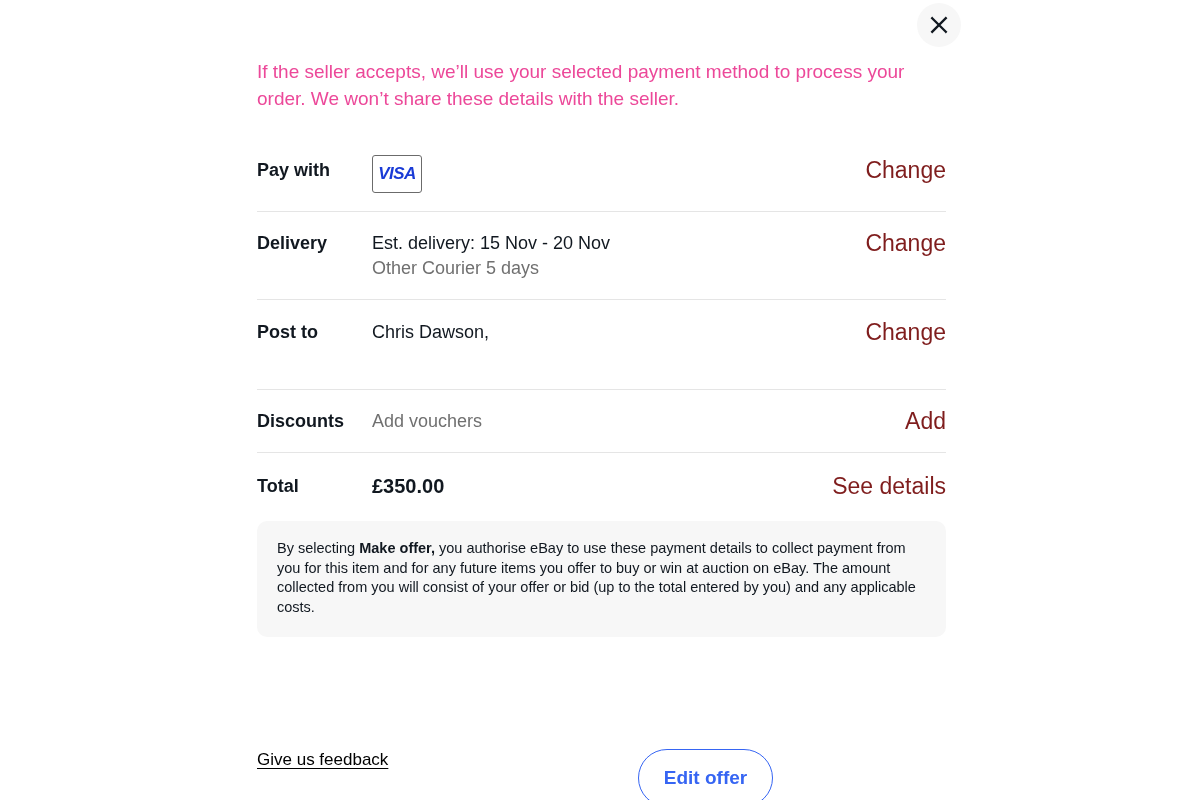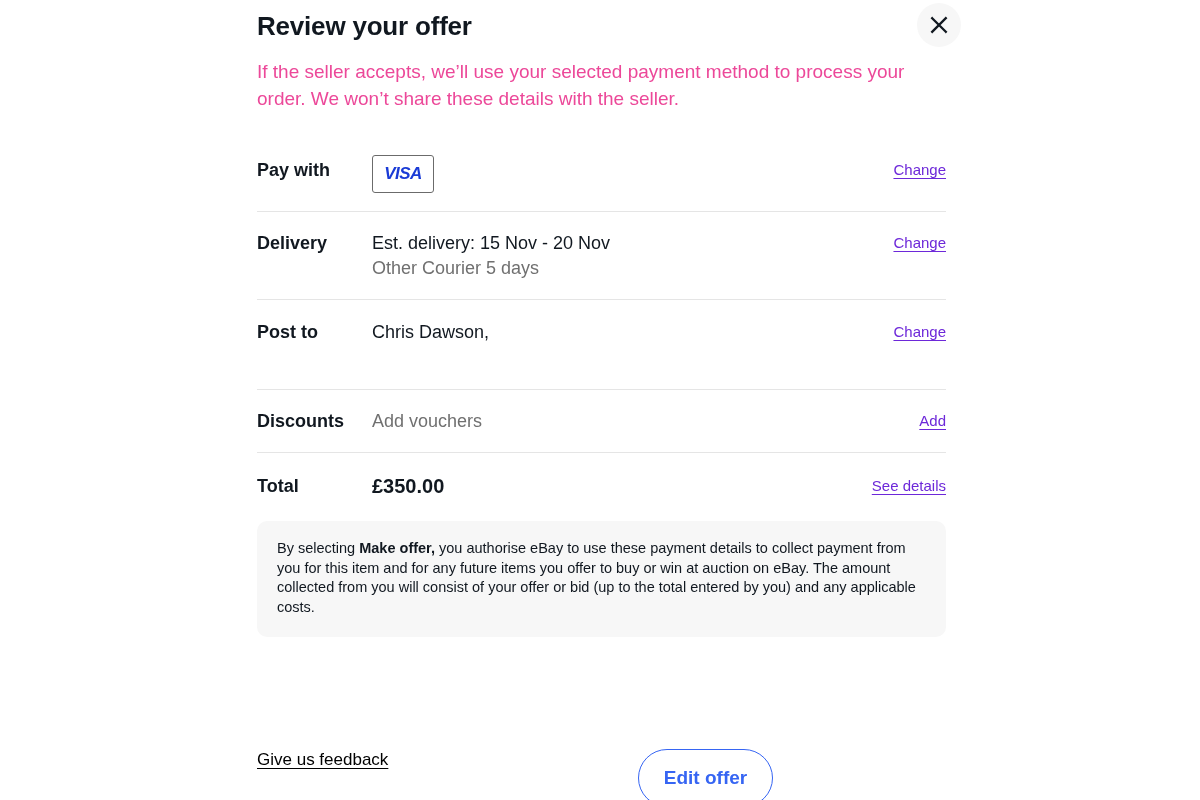--- a/index.html
+++ b/index.html
@@ -96,43 +96,42 @@
     left: 115px;
     top: 25px;
     font-size: 18px;
     line-height: 24px;
     color: #707070;
   }
   .row-action {
     position: absolute;
     right: 0;
     top: 0;
-    font-size: 15px;
-    line-height: 24px;
-    color: #6d28d9;
-    text-decoration: underline;
+    font-size: 23px;
+    line-height: 24px;
+    color: #7f1d1d;
     text-underline-offset: 3px;
     cursor: pointer;
     white-space: nowrap;
   }
 
   .divider {
     position: absolute;
     left: 0;
     width: 689px;
     height: 1px;
     background: #e5e5e5;
   }
 
   
   .visa-badge {
     position: absolute;
     left: 115px;
     top: -3px;
-    width: 62px;
+    width: 50px;
     height: 38px;
     border: 1px solid #6b6b6b;
     border-radius: 3px;
     background: #ffffff;
     display: flex;
     align-items: center;
     justify-content: center;
     box-sizing: border-box;
   }
   .visa-badge .visa-text {
@@ -223,21 +222,20 @@
     border: 1px solid #3665f3;
     color: #ffffff;
   }
 </style>
 </head>
 <body>
 
 <div class="page">
   <div class="panel">
 
-    <div class="header-title">Review your offer</div>
 
     <button class="close-btn">
       <span>
         <svg width="20" height="20" viewBox="0 0 20 20" aria-hidden="true">
           <path d="M3.2 3.2 L16.8 16.8 M16.8 3.2 L3.2 16.8" stroke="#111820" stroke-width="2.3" stroke-linecap="square"></path>
         </svg>
       </span>
     </button>
 
     <div class="intro">If the seller accepts, we’ll use your selected payment method to process your order. We won’t share these details with the seller.</div>

